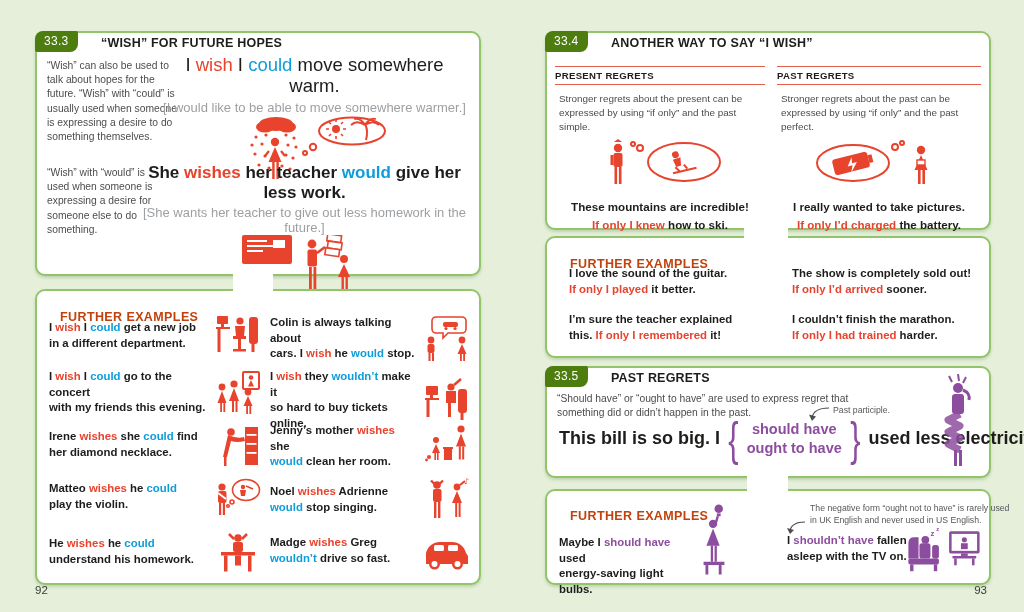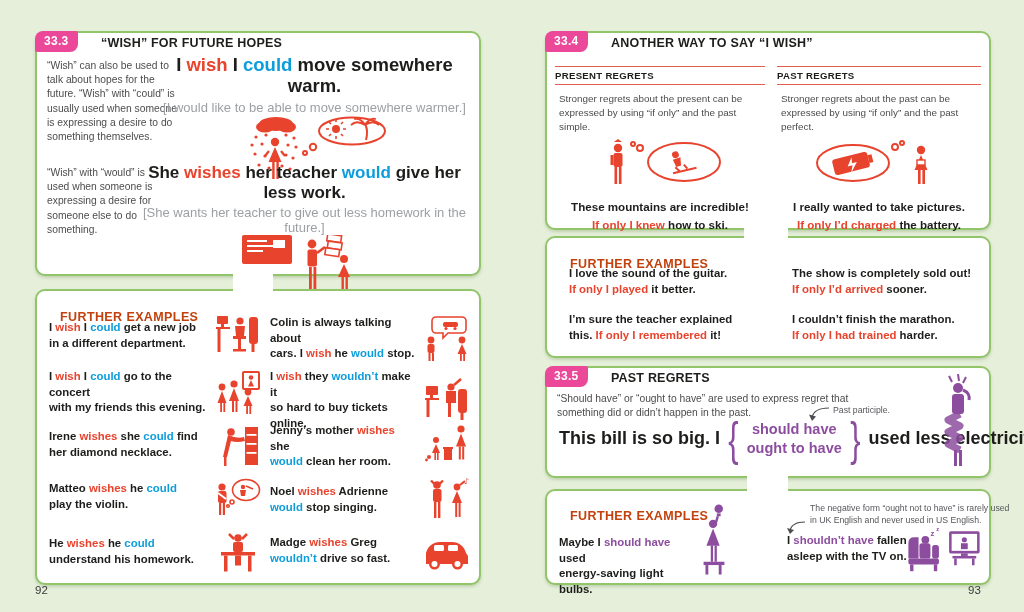--- a/index.html
+++ b/index.html
@@ -1,23 +1,23 @@
 <!DOCTYPE html>
 <html><head>
 <meta charset="utf-8">
 <style>
   html,body{margin:0;padding:0}
   body{width:1024px;height:612px;background:#e5efda;font-family:"Liberation Sans",sans-serif;position:relative;overflow:hidden;color:#1d1d1b}
   .panel{position:absolute;background:#fff;border:2px solid #92c46a;border-radius:10px;box-shadow:0 2px 3px rgba(90,130,60,.25)}
-  .badge{position:absolute;top:-2px;left:-2px;background:#ec4899;color:#fff;font-weight:bold;font-size:12px;padding:3px 9px 4px;border-radius:8px 2px 8px 2px;letter-spacing:.3px}
+  .badge{position:absolute;top:-2px;left:-2px;background:#4d7c0f;color:#fff;font-weight:normal;font-size:12px;padding:3px 9px 4px;border-radius:8px 2px 8px 2px;letter-spacing:.3px}
   .ptitle{position:absolute;top:3px;left:64px;margin:0;font-weight:bold;font-size:12.5px;letter-spacing:.2px;color:#1d1d1b}
   .neck{position:absolute;background:#fff;z-index:6}
   .note{position:absolute;margin:0;font-size:10.3px;color:#4c4c4e;line-height:1.38}
   .ex{position:absolute;text-align:center}
-  .big{font-weight:bold;font-size:18.5px;line-height:1.15}
+  .big{font-weight:normal;font-size:18.5px;line-height:1.15}
   .big2{font-weight:bold;font-size:17px;line-height:1.15}
   .cap{font-size:13px;color:#9da0a3;margin-top:3px}
   .fe-title{position:absolute;margin:12px;font-size:12.5px;font-weight:bold;color:#c2410c;letter-spacing:.4px}
   .fe-item{position:absolute;display:flex;align-items:center;gap:7px}
   .fe-text{font-size:11.4px;font-weight:bold;line-height:1.38;flex:1}
   .ill-red{color:#e8432d}
   .ill-purple{color:#8d4d9f}
   .colhead{font-size:9.6px;font-weight:bold;text-align:left;padding:3px 0;border-top:1.5px solid #e2604b;border-bottom:1.5px solid #e2604b;letter-spacing:.3px}
   .desc{font-size:9.9px;color:#4c4c4e;line-height:1.42;margin:7px 4px 0}
   .sent{font-size:11.6px;font-weight:bold;text-align:center;line-height:1.5}
@@ -511,13 +511,13 @@
         <path d="M66 20h8v7h-8z"></path>
     <rect x="66" y="32" width="8" height="3"></rect>
         <rect x="56" y="35" width="28" height="3"></rect>
         <rect x="58" y="38" width="3" height="8"></rect>
         <rect x="79" y="38" width="3" height="8"></rect>
   </g>
     </svg>
 </section>
 
 <div class="neck" style="left:747px;top:468px;width:41px;height:26px"></div>
-<div class="pagenum" style="left:962px;top:584px;width:25px;text-align:center">93</div>
+<div class="pagenum" style="left:962px;top:584px;width:25px;text-align:right">93</div>
 
 </body></html>

